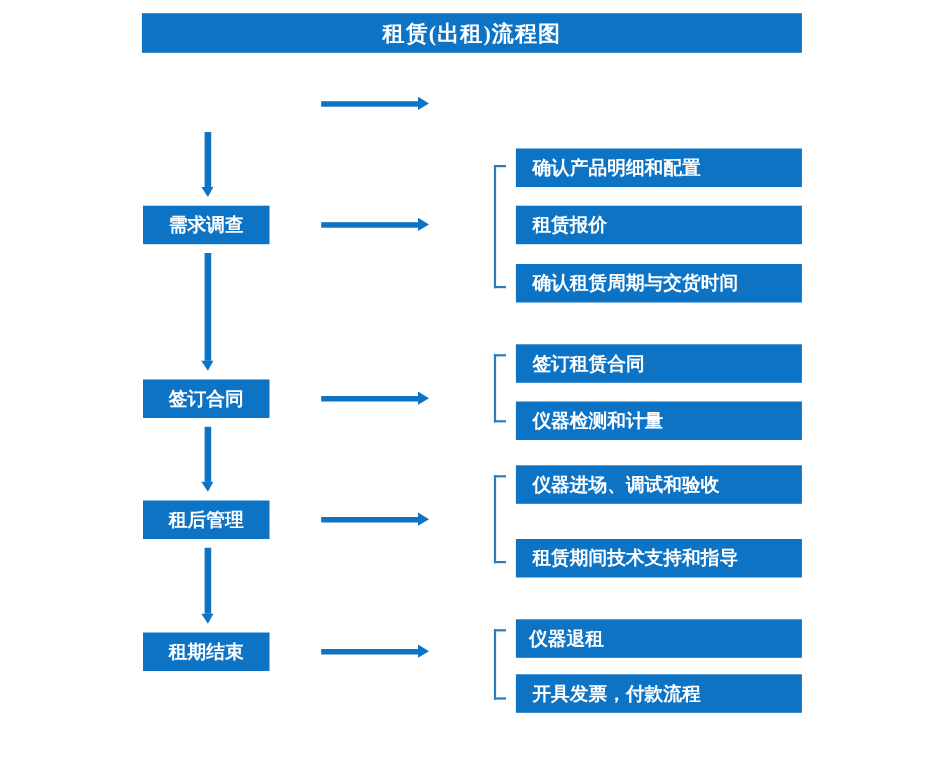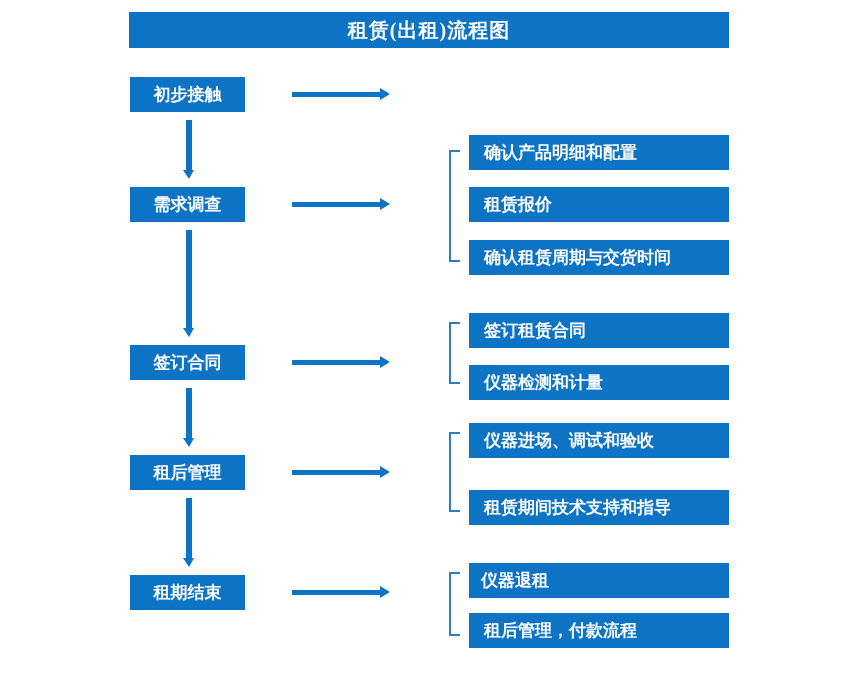--- a/index.html
+++ b/index.html
@@ -126,21 +126,20 @@
     box-sizing: border-box;
   }
 </style>
 </head>
 <body>
 
 <div id="canvas">
 
   <div class="title-bar">租赁(出租)流程图</div>
 
-  <div class="box stage" style="top:77px;">初步接触</div>
   <div class="box stage" style="top:187px;">需求调查</div>
   <div class="box stage" style="top:345px;">签订合同</div>
   <div class="box stage" style="top:455px;">租后管理</div>
   <div class="box stage" style="top:575px;">租期结束</div>
 
   <div class="v-arrow" style="top:120px; height:60px;">
     <div class="shaft" style="height:50px;"></div>
     <div class="head" style="top:50px;"></div>
   </div>
   <div class="v-arrow" style="top:230px; height:108px;">
@@ -183,15 +182,15 @@
   <div class="bracket" style="top:572px; height:64px;"></div>
 
   <div class="box detail" style="top:135px;">确认产品明细和配置</div>
   <div class="box detail" style="top:187px;">租赁报价</div>
   <div class="box detail" style="top:240px;">确认租赁周期与交货时间</div>
   <div class="box detail" style="top:313px;">签订租赁合同</div>
   <div class="box detail" style="top:365px;">仪器检测和计量</div>
   <div class="box detail" style="top:423px;">仪器进场、调试和验收</div>
   <div class="box detail" style="top:490px;">租赁期间技术支持和指导</div>
   <div class="box detail" style="top:563px;padding-left:12px;">仪器退租</div>
-  <div class="box detail" style="top:613px;">租后管理，付款流程</div>
+  <div class="box detail" style="top:613px;">开具发票，付款流程</div>
 
 </div>
 
 </body></html>

